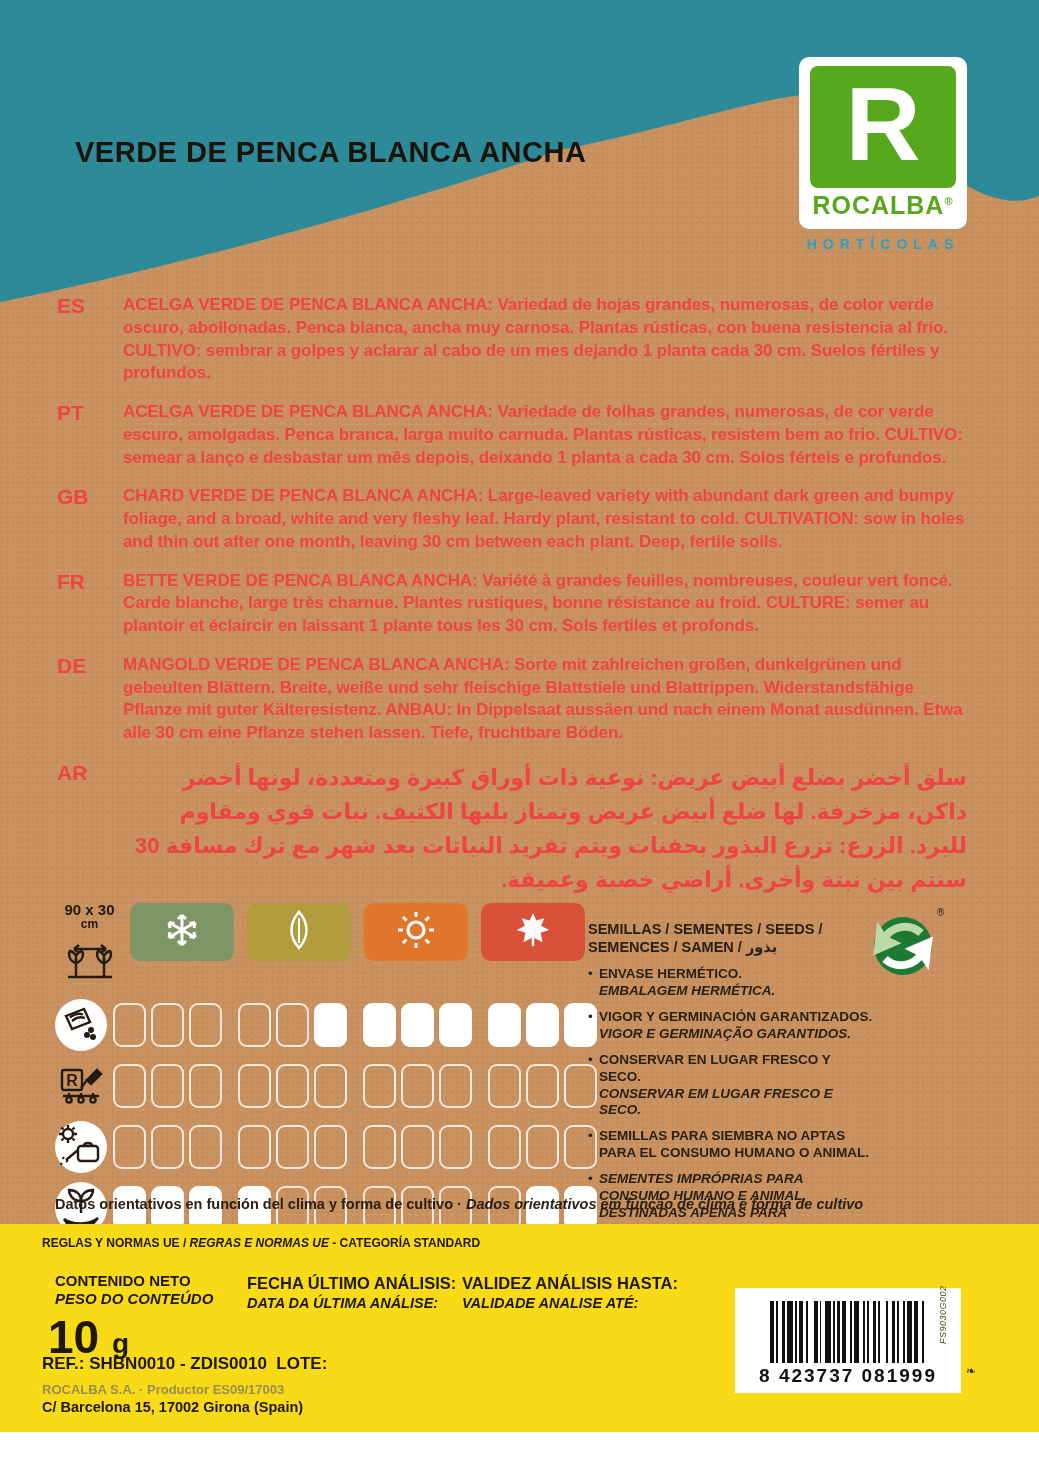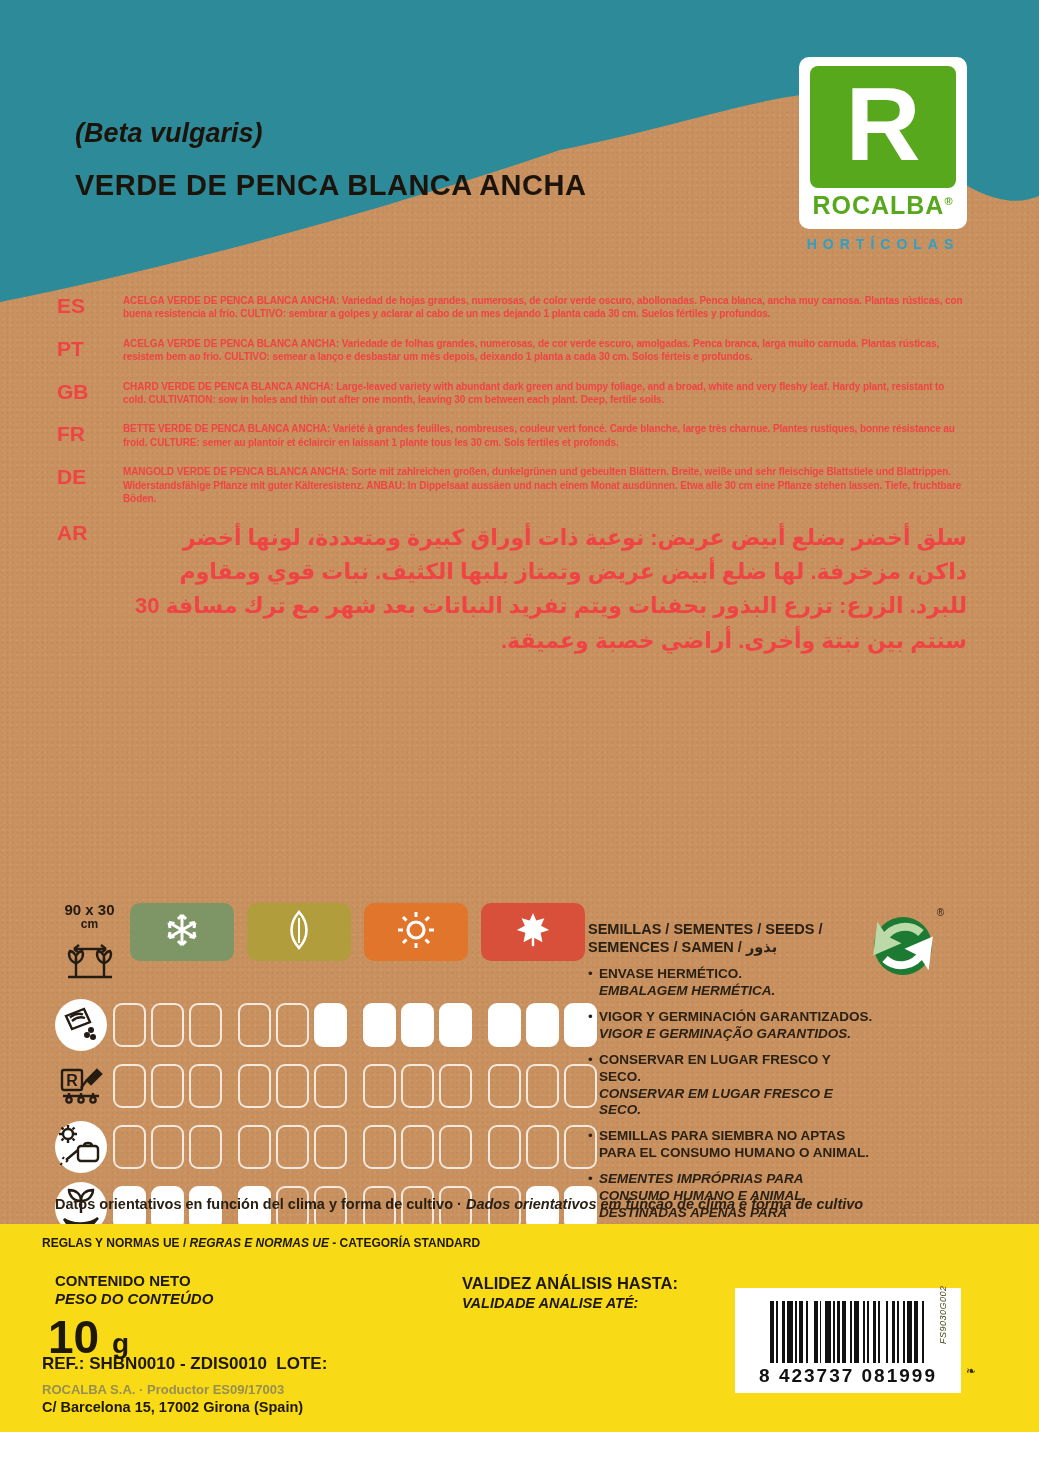--- a/index.html
+++ b/index.html
@@ -26,21 +26,21 @@
   
   .title-block { position:absolute; left:75px; top:116px; color:#1c130a; }
   .crop-title { font-size:58px; font-weight:700; letter-spacing:1px; }
   .latin-name { font-size:27px; font-style:italic; font-weight:600; margin-top:2px; }
   .variety-name { font-size:29px; font-weight:700; margin-top:20px; letter-spacing:.5px; }
 
   
   .descriptions { position:absolute; left:57px; top:294px; width:910px; color:#ef4444; }
   .desc-row { display:flex; gap:14px; margin-bottom:16px; }
   .desc-lang { flex:0 0 52px; font-size:21px; font-weight:700; padding-top:0px; }
-  .desc-text { flex:1; font-size:10px; line-height:1.34; font-weight:600; letter-spacing:-.1px; }
+  .desc-text { flex:1; font-size:17px; line-height:1.34; font-weight:600; letter-spacing:-.1px; }
   .desc-lead { font-weight:800; }
   .desc-row.ar .desc-text { direction:rtl; text-align:right; font-size:22px; line-height:1.55; font-weight:700; }
 
   
   .calendar { position:absolute; left:55px; top:903px; width:530px; }
   .cal-head { display:flex; align-items:flex-start; margin-bottom:12px; }
   .spacing-cell { width:72px; text-align:center; color:#231a10; }
   .spacing-label { font-size:15px; font-weight:800; line-height:.9; }
   .spacing-unit { font-size:12px; font-weight:800; }
   .season-badges { display:flex; gap:13px; margin-left:6px; }
@@ -102,21 +102,20 @@
     <path d="M0,0 H1039 V196 C1020,204 1000,202 975,190 C935,170 905,100 845,94 C780,88 700,122 560,150 C420,198 200,262 0,302 Z" fill="#2d8a98"></path>
   </svg>
 
   <div class="logo-box">
     <div class="logo-r">R</div>
     <div class="logo-name"><span>ROCALBA</span><span class="logo-reg">®</span></div>
   </div>
   <div class="logo-tagline">HORTÍCOLAS</div>
 
   <div class="title-block">
-    <div class="latin-name">(Beta vulgaris)</div>
     <div class="variety-name">VERDE DE PENCA BLANCA ANCHA</div>
   </div>
 
   <div class="descriptions">
     <div class="desc-row">
       <div class="desc-lang">ES</div>
       <div class="desc-text"><span class="desc-lead">ACELGA VERDE DE PENCA BLANCA ANCHA:</span><span> Variedad de hojas grandes, numerosas, de color verde oscuro, abollonadas. Penca blanca, ancha muy carnosa. Plantas rústicas, con buena resistencia al frío. CULTIVO: sembrar a golpes y aclarar al cabo de un mes dejando 1 planta cada 30 cm. Suelos fértiles y profundos.</span></div>
     </div>
     <div class="desc-row">
       <div class="desc-lang">PT</div>
@@ -350,20 +349,24 @@
     <span class="reg">®</span>
   </div>
 
   <div class="yellow-band">
     <div class="rules-line"><span>REGLAS Y NORMAS UE / </span><span class="it">REGRAS E NORMAS UE</span><span> - CATEGORÍA STANDARD</span></div>
     <div class="net-label">
       <div>CONTENIDO NETO</div>
       <div class="it">PESO DO CONTEÚDO</div>
     </div>
     <div class="net-value"><span>10</span> <span class="unit">g</span></div>
+    <div class="analysis-date">
+      <div>FECHA ÚLTIMO ANÁLISIS:</div>
+      <div class="it-sub">DATA DA ÚLTIMA ANÁLISE:</div>
+    </div>
     <div class="analysis-valid">
       <div>VALIDEZ ANÁLISIS HASTA:</div>
       <div class="it-sub">VALIDADE ANALISE ATÉ:</div>
     </div>
     <div class="ref-line"><span>REF.: SHBN0010 - ZDIS0010</span>&nbsp;&nbsp;<span>LOTE:</span></div>
     <div class="producer-line">ROCALBA S.A. · Productor ES09/17003</div>
     <div class="address-line">C/ Barcelona 15, 17002 Girona (Spain)</div>
     <div class="barcode-box">
       <div class="barcode-bars" id="barcode-bars">
           <div class="bar" style="width: 3.8px;"></div>

